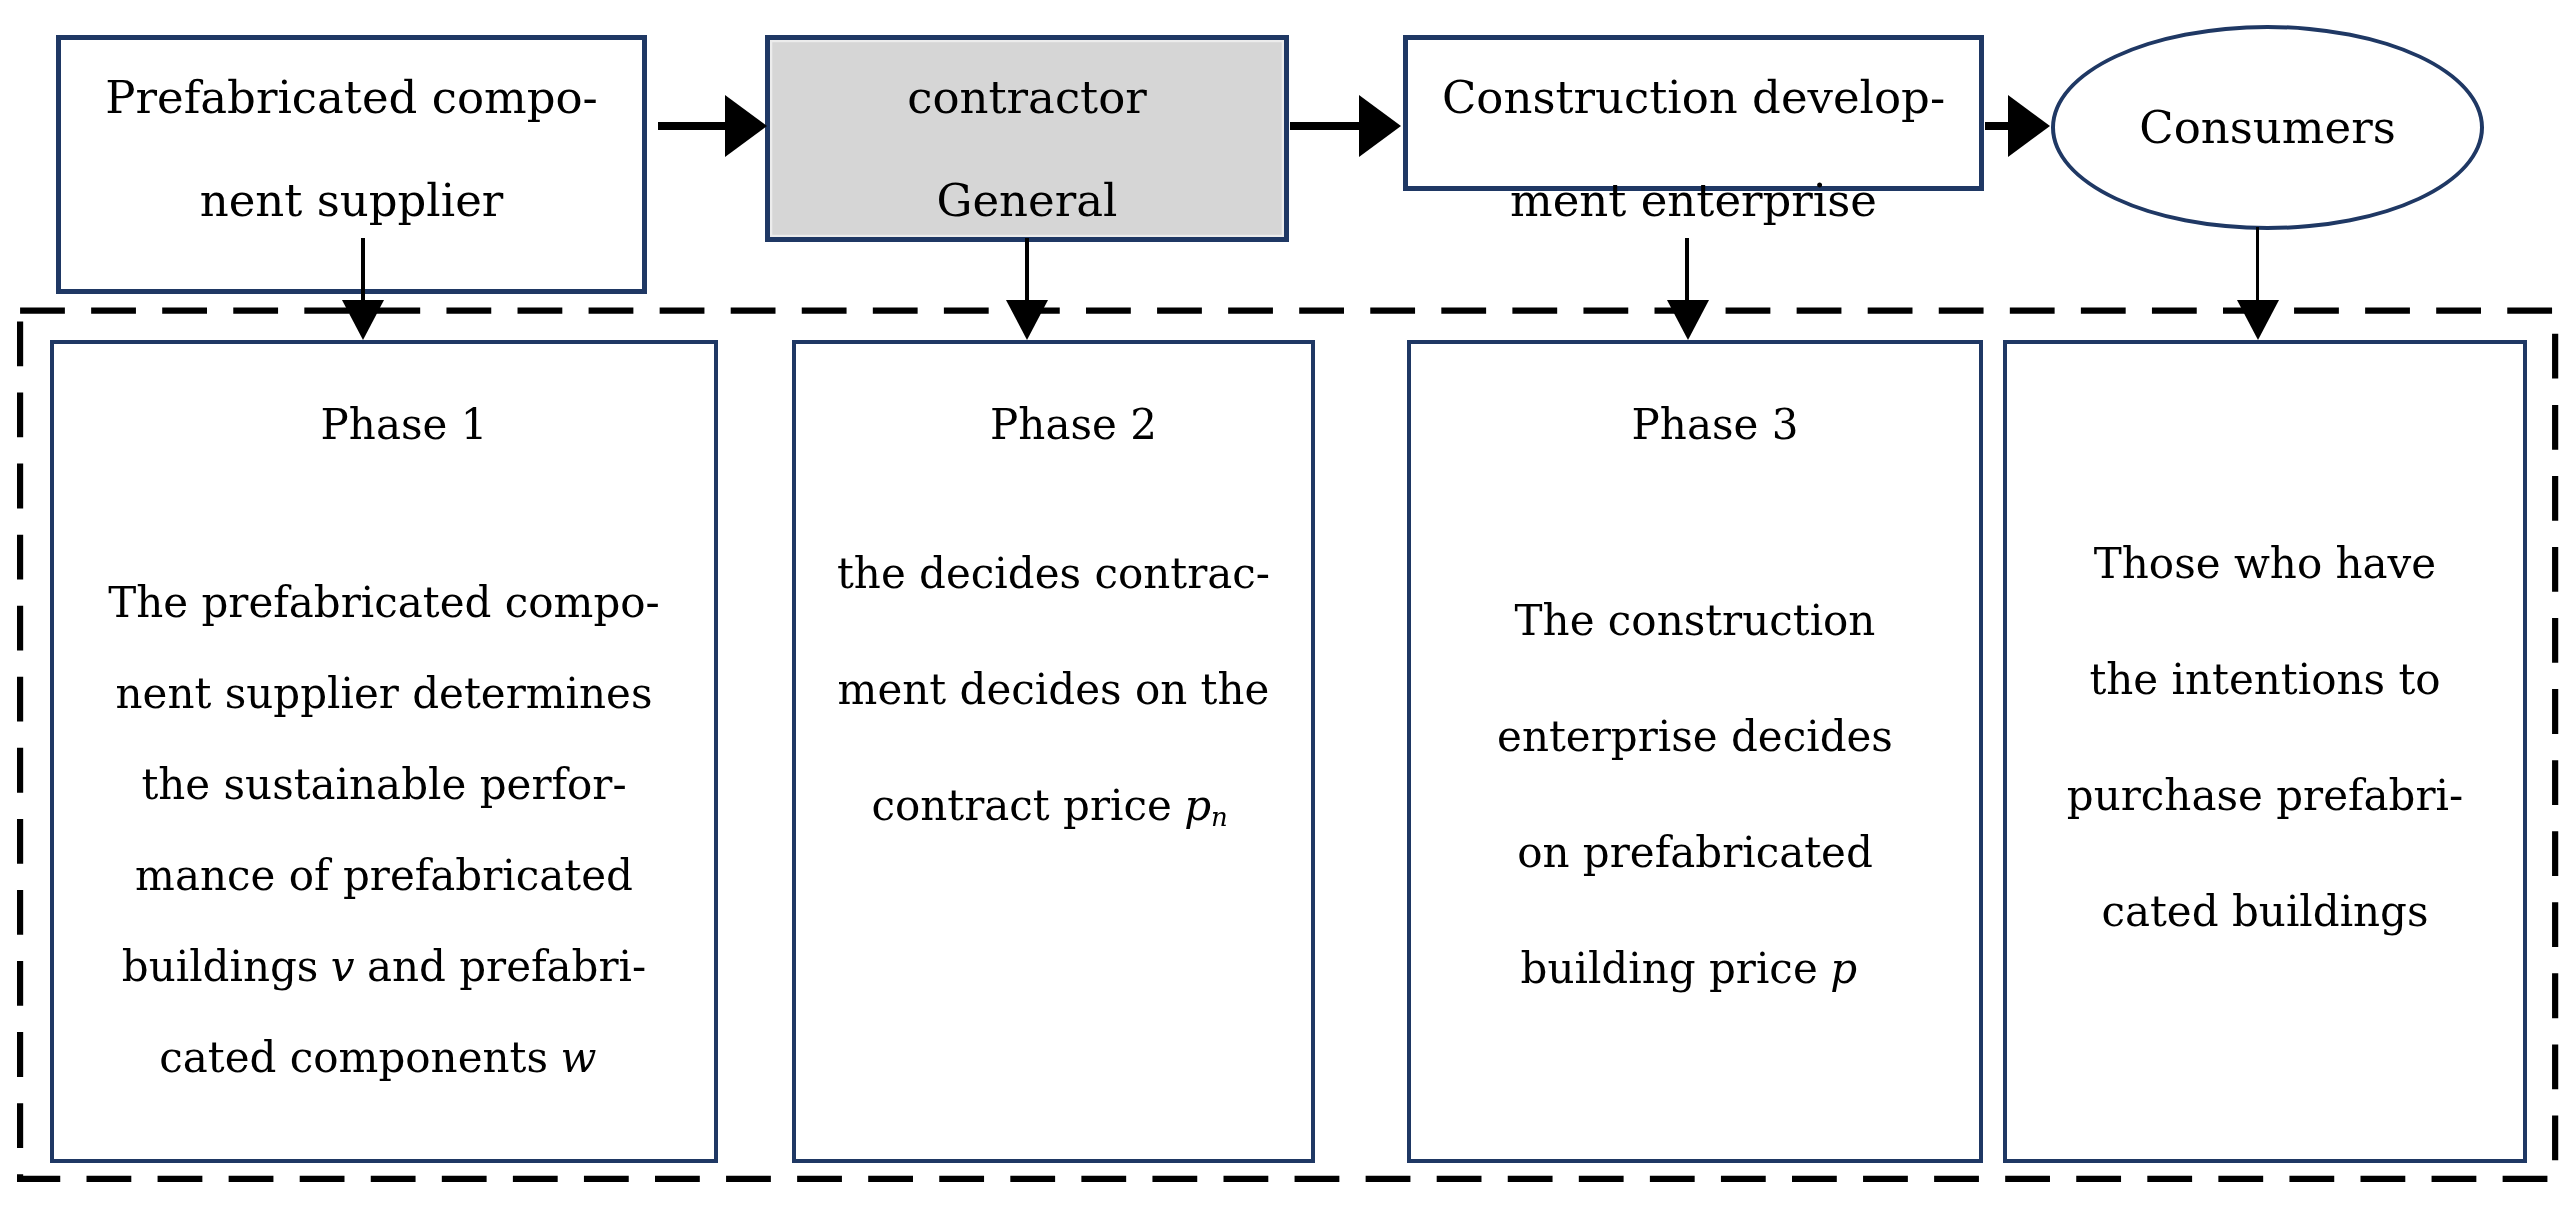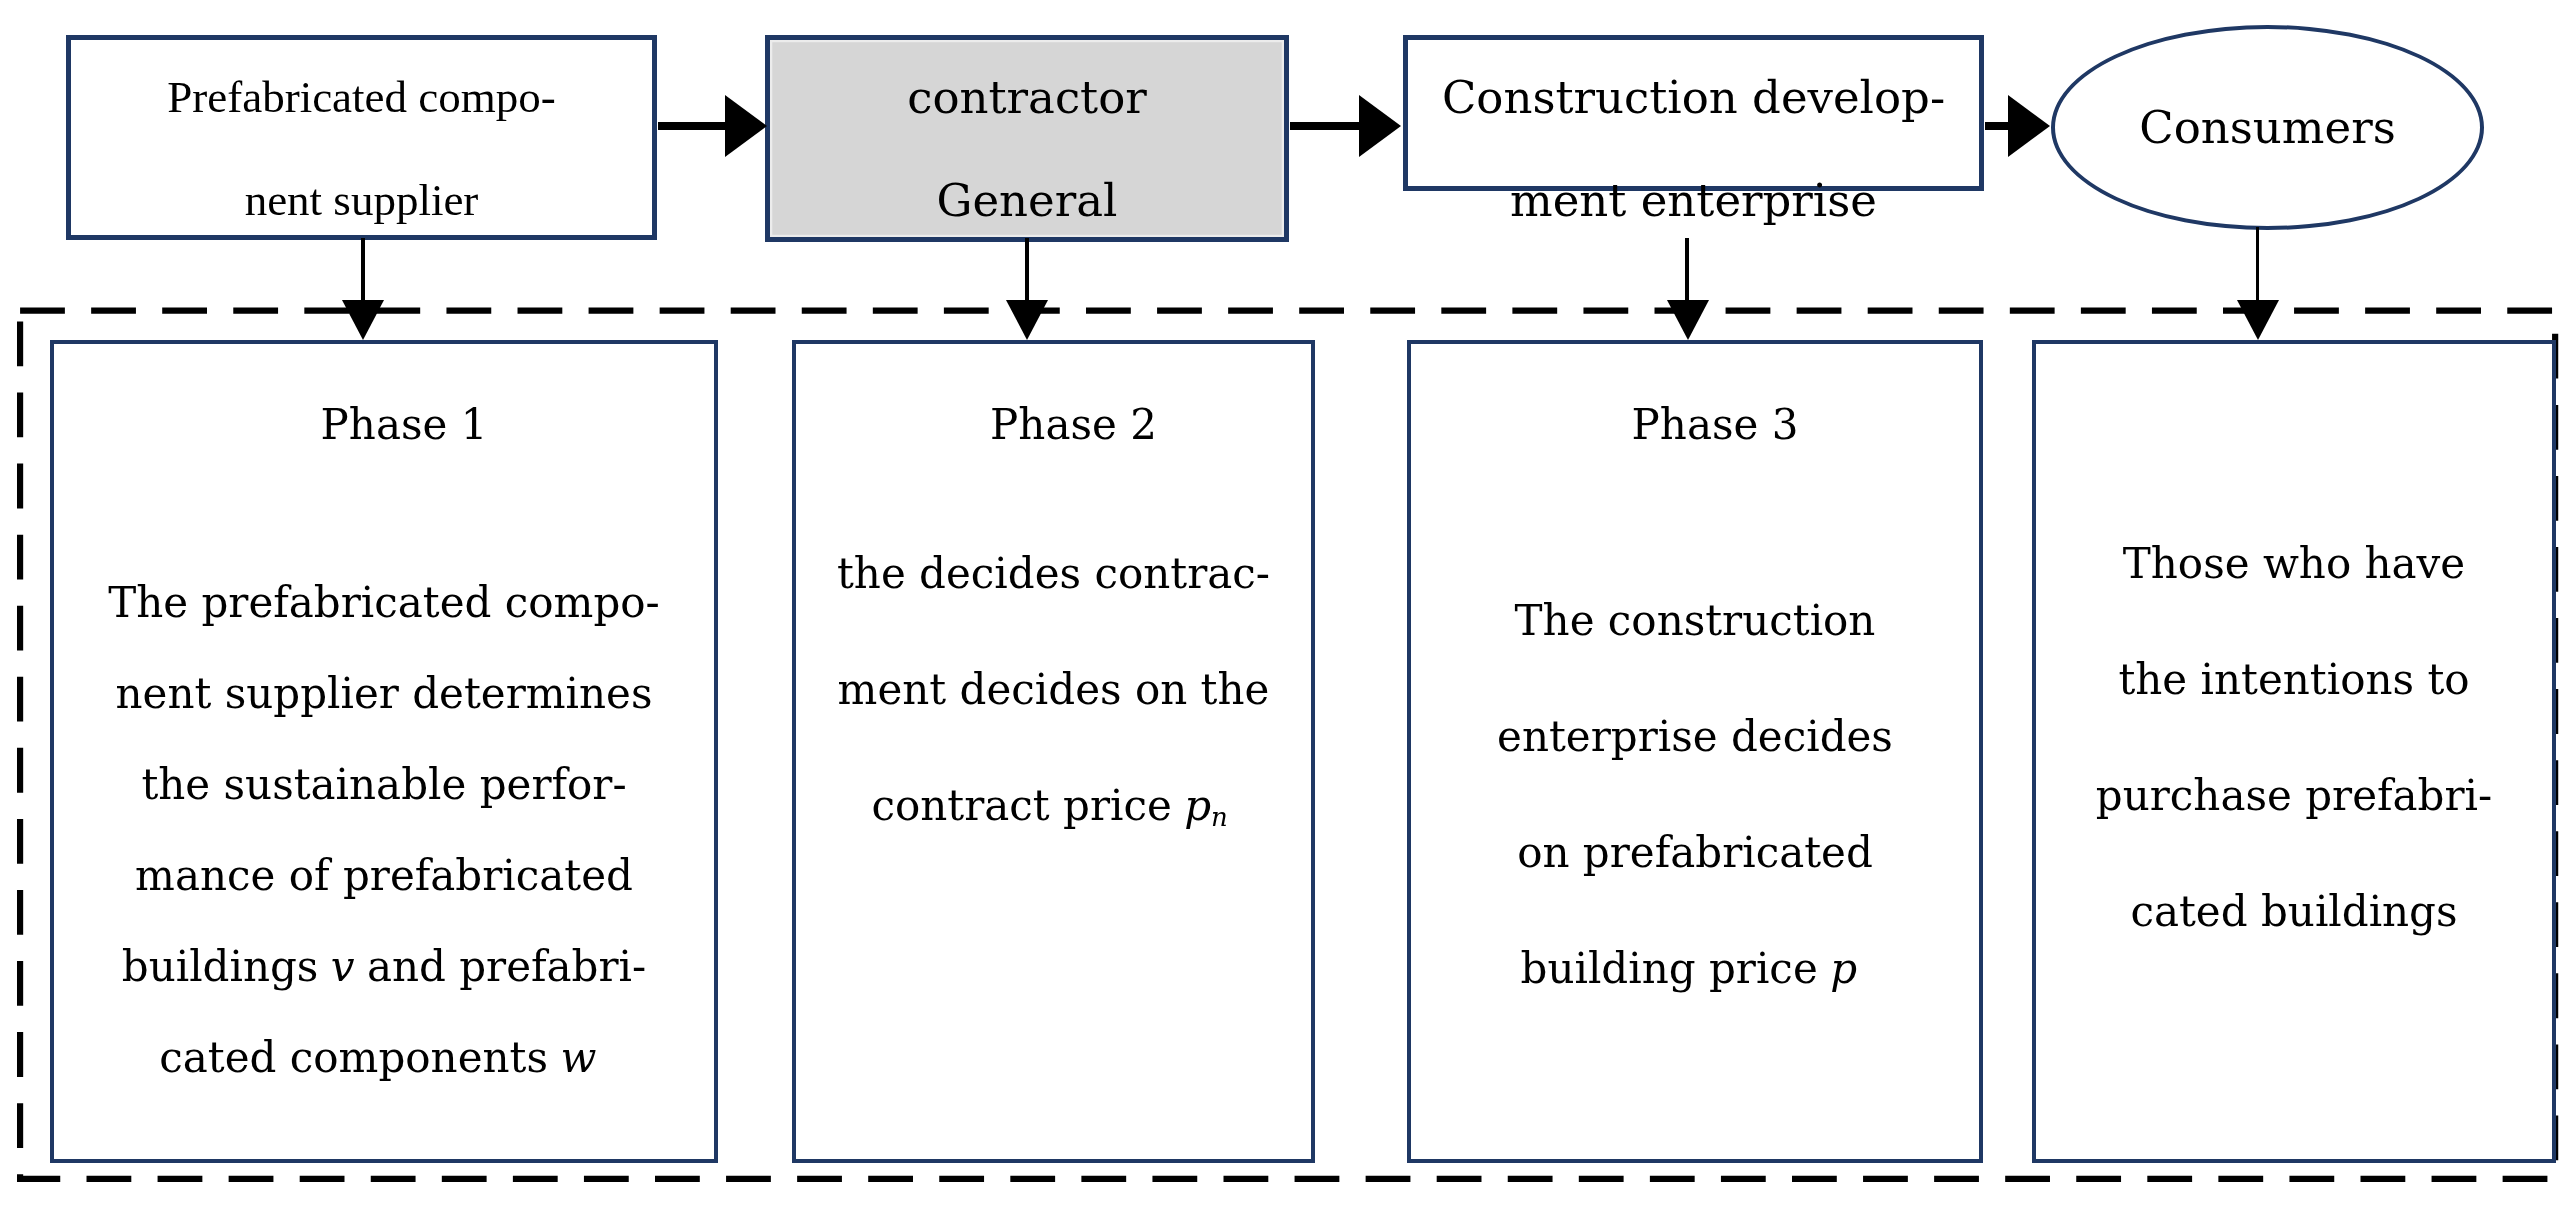--- a/index.html
+++ b/index.html
@@ -21,21 +21,21 @@
   .topbox{
     position:absolute;
     box-sizing:border-box;
     border:5.4px solid var(--border-navy);
     background:#fff;
     box-shadow:inset 0 0 0 2.3px rgba(255,255,255,.55);
     display:flex;flex-direction:column;align-items:center;
     font-size:45px;line-height:103px;
     text-align:center;padding-top:6.2px;
   }
-  #box-supplier{left:66px;top:35px;width:591px;height:205px;font-family:Liberation Serif, serif;}
+  #box-supplier{left:56px;top:35px;width:591px;height:259px;}
   #box-contractor{left:765px;top:35px;width:524px;height:207px;background:var(--box-gray-fill);}
   #box-developer{left:1403px;top:35px;width:581px;height:156px;}
   .ellipse{
     position:absolute;left:2051px;top:25px;width:433px;height:205px;
     box-sizing:border-box;border:4.6px solid var(--border-navy);border-radius:50%;
     background:#fff;display:flex;align-items:center;justify-content:center;
     font-size:45px;
   }
   
   .shaft{position:absolute;background:var(--line-black);}
@@ -62,21 +62,21 @@
   .dash-svg{position:absolute;left:0;top:0;}
   
   .phasebox{
     position:absolute;top:340px;height:823px;
     box-sizing:border-box;border:4.6px solid var(--border-navy);
     background:#fff;text-align:center;font-size:42px;
   }
   #phase1{left:50px;width:668px;}
   #phase2{left:792px;width:523px;}
   #phase3{left:1407px;width:576px;}
-  #phase4{left:2003px;width:524px;margin-left:29px;}
+  #phase4{left:2003px;width:524px;}
   .phase-title{line-height:91px;margin-top:35px;padding-left:40px;}
   .lh118 .pline{line-height:91px;}
   .lh150 .pline{line-height:116px;}
   .sp1{height:87px;}
   .sp2{height:46px;}
   .sp3{height:93px;}
   .sp4{height:127px;margin-top:35px;}
   .mvar{font-style:italic;margin:0 12.4px;}
   .mvar-tight{font-style:italic;margin-left:12.4px;}
   .msub{font-style:italic;font-size:0.62em;vertical-align:-0.22em;margin-right:7.7px;}

